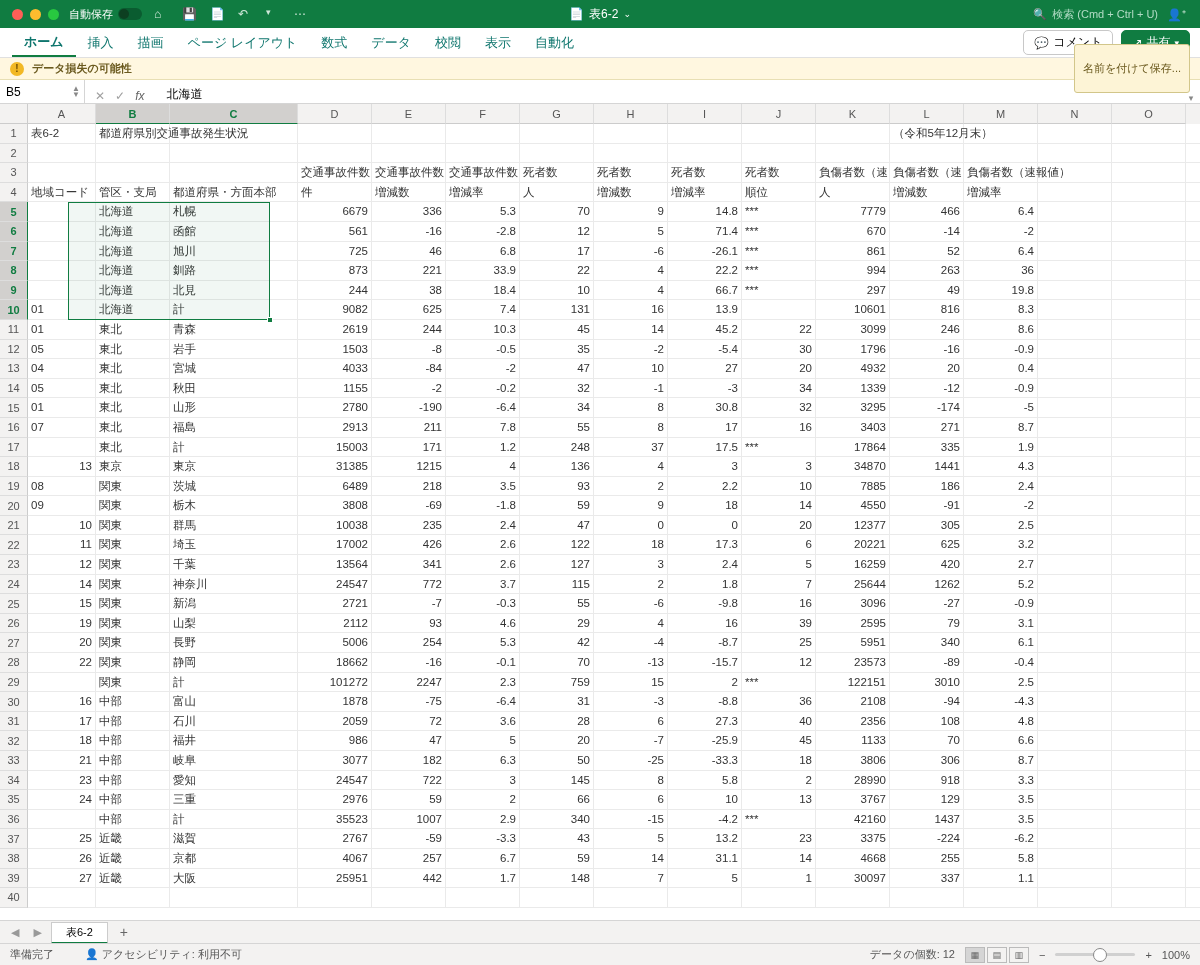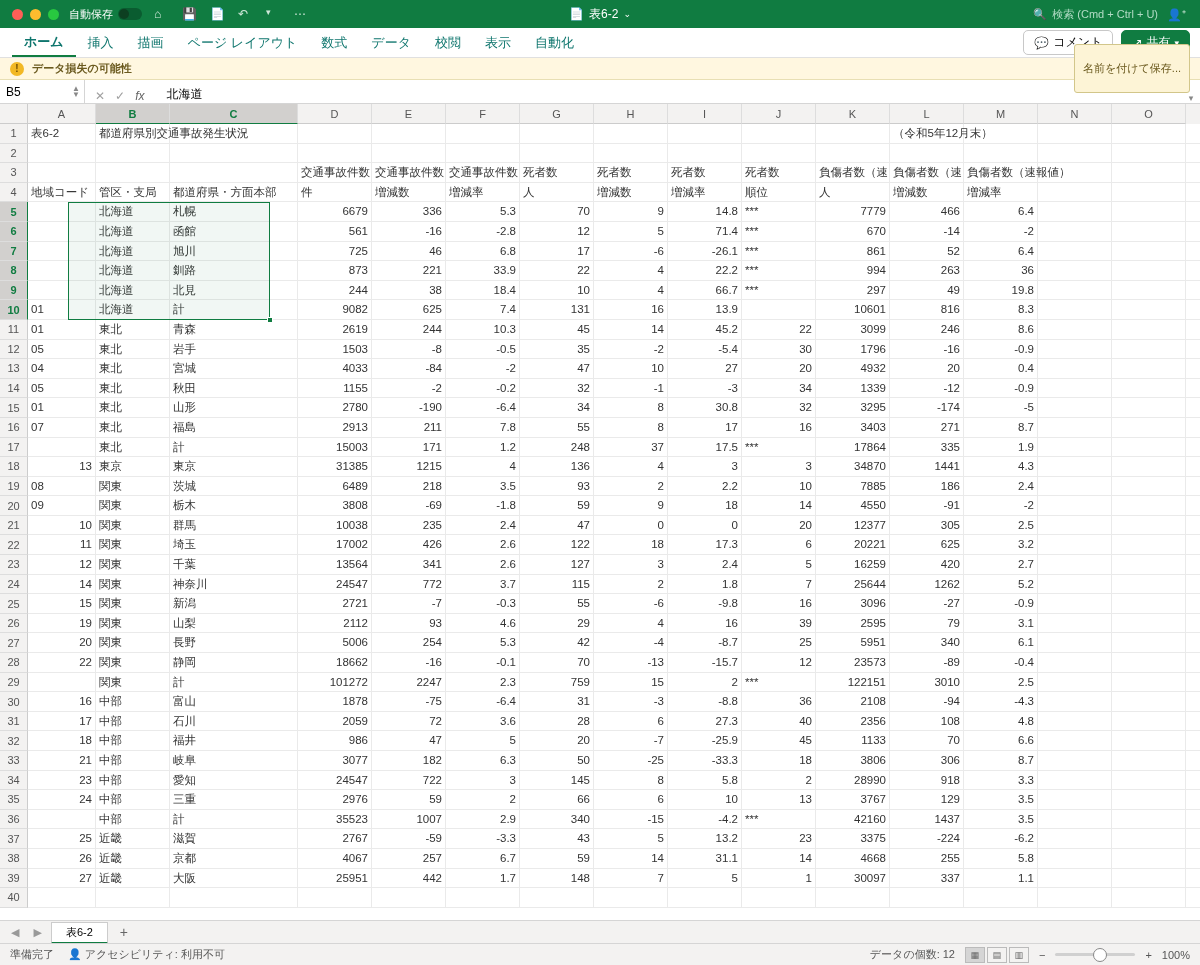--- a/index.html
+++ b/index.html
@@ -62,21 +62,21 @@
 .cF{width:74px;} .cG{width:74px;} .cH{width:74px;} .cI{width:74px;} .cJ{width:74px;}
 .cK{width:74px;} .cL{width:74px;} .cM{width:74px;} .cN{width:74px;} .cO{width:74px;}
 
 
 .sheets { height:23px; background:#f3f2f1; display:flex; align-items:center; border-top:1px solid #d5d5d5; padding:0 6px; gap:4px;}
 .sh-nav { color:#999; padding:0 5px; font-size:11px;}
 .sh-tab { padding:2px 14px; background:#fff; border:1px solid #ccc; border-bottom:2px solid #107c41; font-size:11px; margin-bottom:-1px;}
 .sh-add { padding:0 8px; color:#666; font-size:14px;}
 
 
-.status { height:22px; background:#f3f2f1; border-top:1px solid #d5d5d5; display:flex; align-items:center; padding:0 10px; font-size:11px; color:#555; gap:14px; position:relative;}
+.status { height:22px; background:#f3f2f1; border-top:1px solid #d5d5d5; display:flex; align-items:center; padding:0 10px; font-size:11px; color:#555; gap:31px; position:relative;}
 .status-right { position:absolute; right:10px; display:flex; align-items:center; gap:10px;}
 .view-btns { display:flex; gap:2px;}
 .vb { width:20px; height:16px; border:1px solid #bbb; display:flex; align-items:center; justify-content:center; font-size:9px; color:#666;}
 .vb.act{background:#d5d5d5;}
 .slider { width:80px; height:3px; background:#d0d0d0; position:relative; border-radius:2px;}
 .slider::after{content:"";width:12px;height:12px;background:#fff;border:1px solid #888;border-radius:50%;position:absolute;top:-5px;left:38px;}
 .overflow-text{overflow:visible;}
 </style>
 </head>
 <body>

